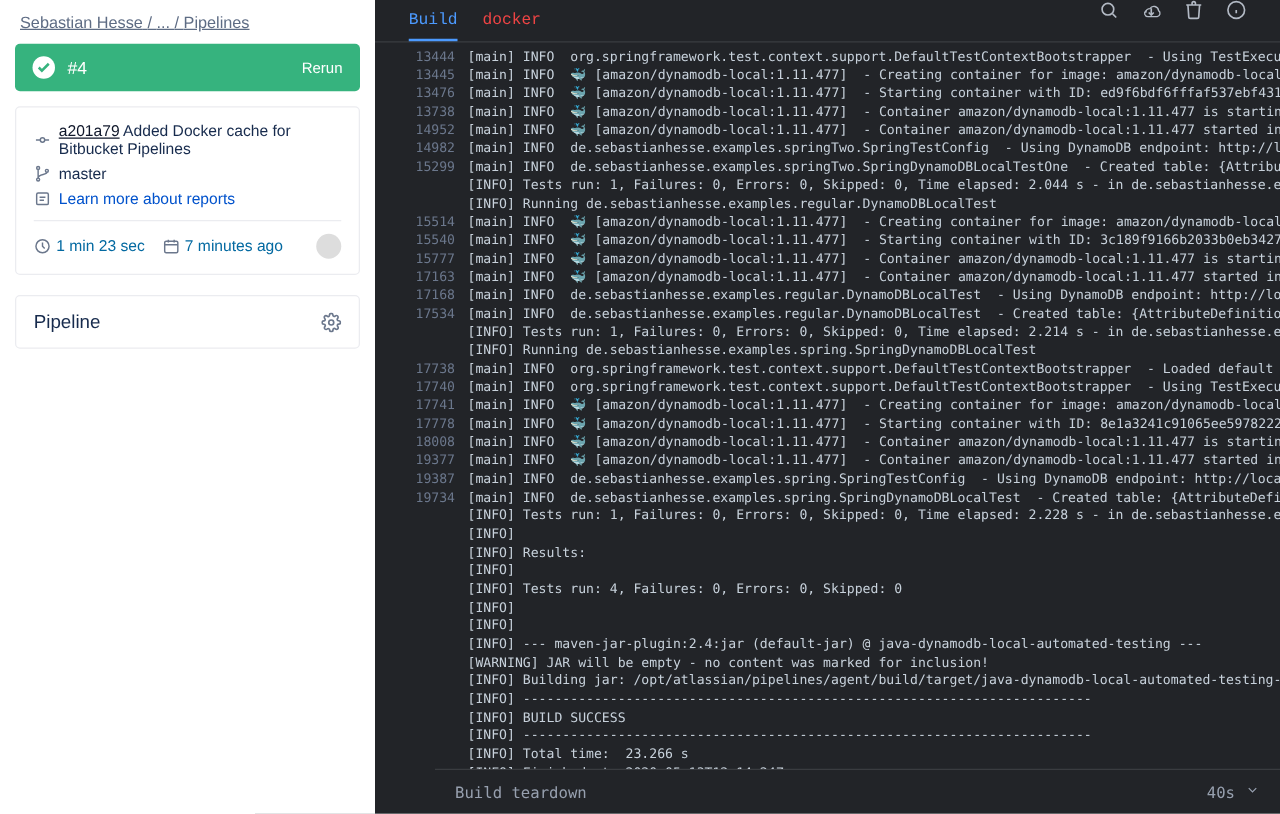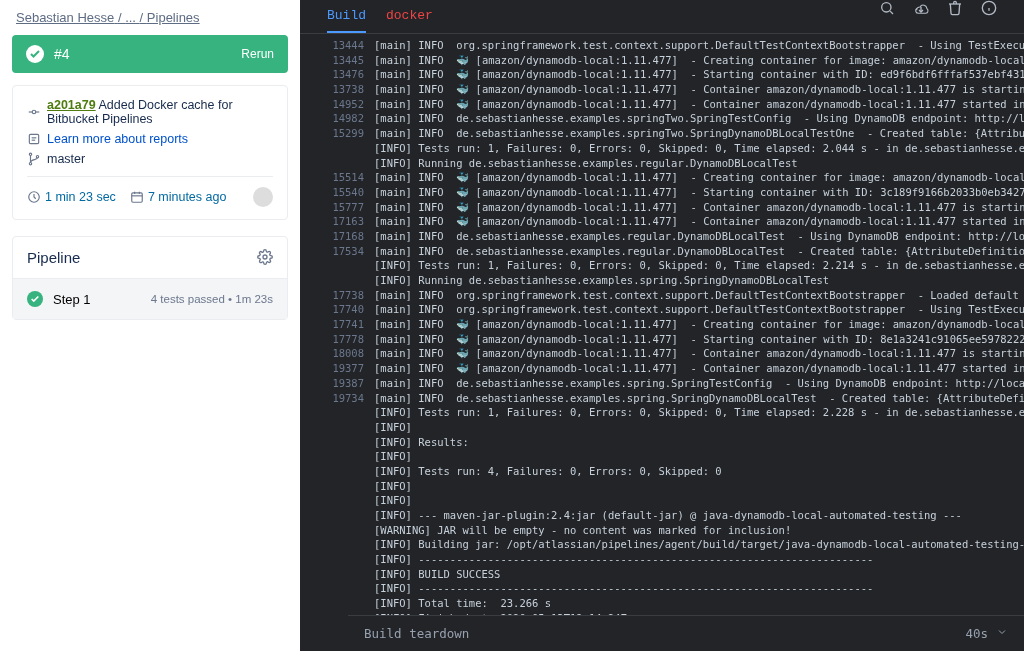--- a/index.html
+++ b/index.html
@@ -10,29 +10,29 @@
 .breadcrumbs a { color: #5e6c84; text-decoration: none; }
 .run-header { background: #36b37e; color: #fff; margin: 0 12px; border-radius: 4px; padding: 10px 14px; display: flex; align-items: center; justify-content: space-between; }
 .run-header-left { display: flex; align-items: center; gap: 10px; font-size: 14px; font-weight: 500; }
 .check-circle { width: 18px; height: 18px; border-radius: 50%; background: #fff; display: inline-flex; align-items: center; justify-content: center; }
 .check-circle svg { width: 12px; height: 12px; }
 .rerun { font-size: 12px; font-weight: 500; }
 .meta-card { margin: 12px 12px 0; background: #fff; border: 1px solid #ebecf0; border-radius: 4px; padding: 12px 14px; font-size: 12.5px; color: #172b4d; }
 .meta-row { display: flex; align-items: center; gap: 6px; margin-bottom: 6px; }
 .meta-row:last-child { margin-bottom: 0; }
 .meta-icon { width: 14px; height: 14px; color: #6b778c; flex-shrink: 0; display: inline-flex; }
-.commit-hash { color: #4d7c0f; font-weight: 700; }
+.commit-hash { color: #0f172a; font-weight: 400; }
 .branch-name { color: #172b4d; font-weight: 500; }
 .link { color: #0052cc; cursor: pointer; }
 .meta-divider { border: none; border-top: 1px solid #ebecf0; margin: 10px 0; }
 .meta-footer { display: flex; align-items: center; justify-content: space-between; color: #0369a1; }
 .meta-footer-left { display: flex; align-items: center; gap: 14px; }
 .avatar { width: 20px; height: 20px; border-radius: 50%; background: #ddd; }
 .pipeline-card { margin: 16px 12px 0; border: 1px solid #ebecf0; border-radius: 4px; background: #fff; }
-.pipeline-card-header { display: flex; align-items: flex-start; justify-content: space-between; padding: 12px 14px; }
+.pipeline-card-header { display: flex; align-items: center; justify-content: space-between; padding: 12px 14px; }
 .pipeline-title { font-size: 15px; font-weight: 500; color: #172b4d; }
 .gear { width: 16px; height: 16px; color: #6b778c; }
 .step-row { padding: 12px 14px; background: #f4f5f7; border-top: 1px solid #ebecf0; display: flex; align-items: center; justify-content: space-between; font-size: 13px; }
 .step-left { display: flex; align-items: center; gap: 10px; }
 .step-check { width: 16px; height: 16px; border-radius: 50%; background: #36b37e; display: inline-flex; align-items: center; justify-content: center; }
 .step-check svg { width: 10px; height: 10px; }
 .step-right { color: #6b778c; font-size: 11.5px; }
 .main { flex: 1; background: #222428; display: flex; flex-direction: column; color: #b3bac5; overflow: hidden; }
 .main-tabs { display: flex; align-items: flex-start; justify-content: space-between; padding: 0 27px; border-bottom: 1px solid #3a3c40; font-family: Liberation Mono, monospace; }
 .tabs-left { display: flex; gap: 20px; }
@@ -80,37 +80,37 @@
               <circle cx="12" cy="12" r="3"></circle>
               <line x1="3" y1="12" x2="9" y2="12"></line>
               <line x1="15" y1="12" x2="21" y2="12"></line>
             </svg>
         </span>
         <span><a href="#" class="commit-hash">a201a79</a> <span>Added Docker cache for Bitbucket Pipelines</span></span>
       </div>
       <div class="meta-row">
         <span class="meta-icon">
           <svg viewBox="0 0 24 24" fill="none" stroke="currentColor" stroke-width="2">
-              <rect x="4" y="4" width="16" height="16" rx="2"></rect>
-              <line x1="8" y1="10" x2="16" y2="10"></line>
-              <line x1="8" y1="14" x2="14" y2="14"></line>
-            </svg>
-        </span>
-        <span class="link">Learn more about reports</span>
-      </div>
-      <div class="meta-row">
-        <span class="meta-icon">
-          <svg viewBox="0 0 24 24" fill="none" stroke="currentColor" stroke-width="2">
               <circle cx="6" cy="4" r="2"></circle>
               <circle cx="6" cy="20" r="2"></circle>
               <circle cx="18" cy="8" r="2"></circle>
               <path d="M6 6v12M18 10c0 4-12 2-12 8"></path>
             </svg>
         </span>
         <span class="branch-name">master</span>
+      </div>
+      <div class="meta-row">
+        <span class="meta-icon">
+          <svg viewBox="0 0 24 24" fill="none" stroke="currentColor" stroke-width="2">
+              <rect x="4" y="4" width="16" height="16" rx="2"></rect>
+              <line x1="8" y1="10" x2="16" y2="10"></line>
+              <line x1="8" y1="14" x2="14" y2="14"></line>
+            </svg>
+        </span>
+        <span class="link">Learn more about reports</span>
       </div>
       <hr class="meta-divider">
       <div class="meta-footer">
         <div class="meta-footer-left">
           <span style="display:flex;align-items:center;gap:4px">
               <span class="meta-icon">
                 <svg viewBox="0 0 24 24" fill="none" stroke="currentColor" stroke-width="2">
                   <circle cx="12" cy="12" r="9"></circle>
                   <polyline points="12 7 12 12 15 15"></polyline>
                 </svg>
@@ -135,31 +135,20 @@
 
     <div class="pipeline-card">
       <div class="pipeline-card-header">
         <span class="pipeline-title">Pipeline</span>
         <span class="gear">
           <svg viewBox="0 0 24 24" fill="none" stroke="currentColor" stroke-width="2">
               <circle cx="12" cy="12" r="3"></circle>
               <path d="M19.4 15a1.65 1.65 0 0 0 .33 1.82l.06.06a2 2 0 1 1-2.83 2.83l-.06-.06a1.65 1.65 0 0 0-1.82-.33 1.65 1.65 0 0 0-1 1.51V21a2 2 0 0 1-4 0v-.09a1.65 1.65 0 0 0-1-1.51 1.65 1.65 0 0 0-1.82.33l-.06.06a2 2 0 1 1-2.83-2.83l.06-.06a1.65 1.65 0 0 0 .33-1.82 1.65 1.65 0 0 0-1.51-1H3a2 2 0 0 1 0-4h.09a1.65 1.65 0 0 0 1.51-1 1.65 1.65 0 0 0-.33-1.82l-.06-.06a2 2 0 1 1 2.83-2.83l.06.06a1.65 1.65 0 0 0 1.82.33h0a1.65 1.65 0 0 0 1-1.51V3a2 2 0 0 1 4 0v.09a1.65 1.65 0 0 0 1 1.51h0a1.65 1.65 0 0 0 1.82-.33l.06-.06a2 2 0 1 1 2.83 2.83l-.06.06a1.65 1.65 0 0 0-.33 1.82v0a1.65 1.65 0 0 0 1.51 1H21a2 2 0 0 1 0 4h-.09a1.65 1.65 0 0 0-1.51 1z"></path>
             </svg>
         </span>
-      </div>
-      <div class="step-row">
-        <div class="step-left">
-          <span class="step-check">
-              <svg viewBox="0 0 24 24" fill="none" stroke="#fff" stroke-width="4">
-                <polyline points="20 6 9 17 4 12"></polyline>
-              </svg>
-            </span>
-          <span>Step 1</span>
-        </div>
-        <div class="step-right"><span>4 tests passed</span> • <span>1m 23s</span></div>
       </div>
     </div>
   </aside>
 
   <main class="main">
     <div class="main-tabs">
       <div class="tabs-left">
         <div class="tab active">Build</div>
         <div class="tab">docker</div>
       </div>

